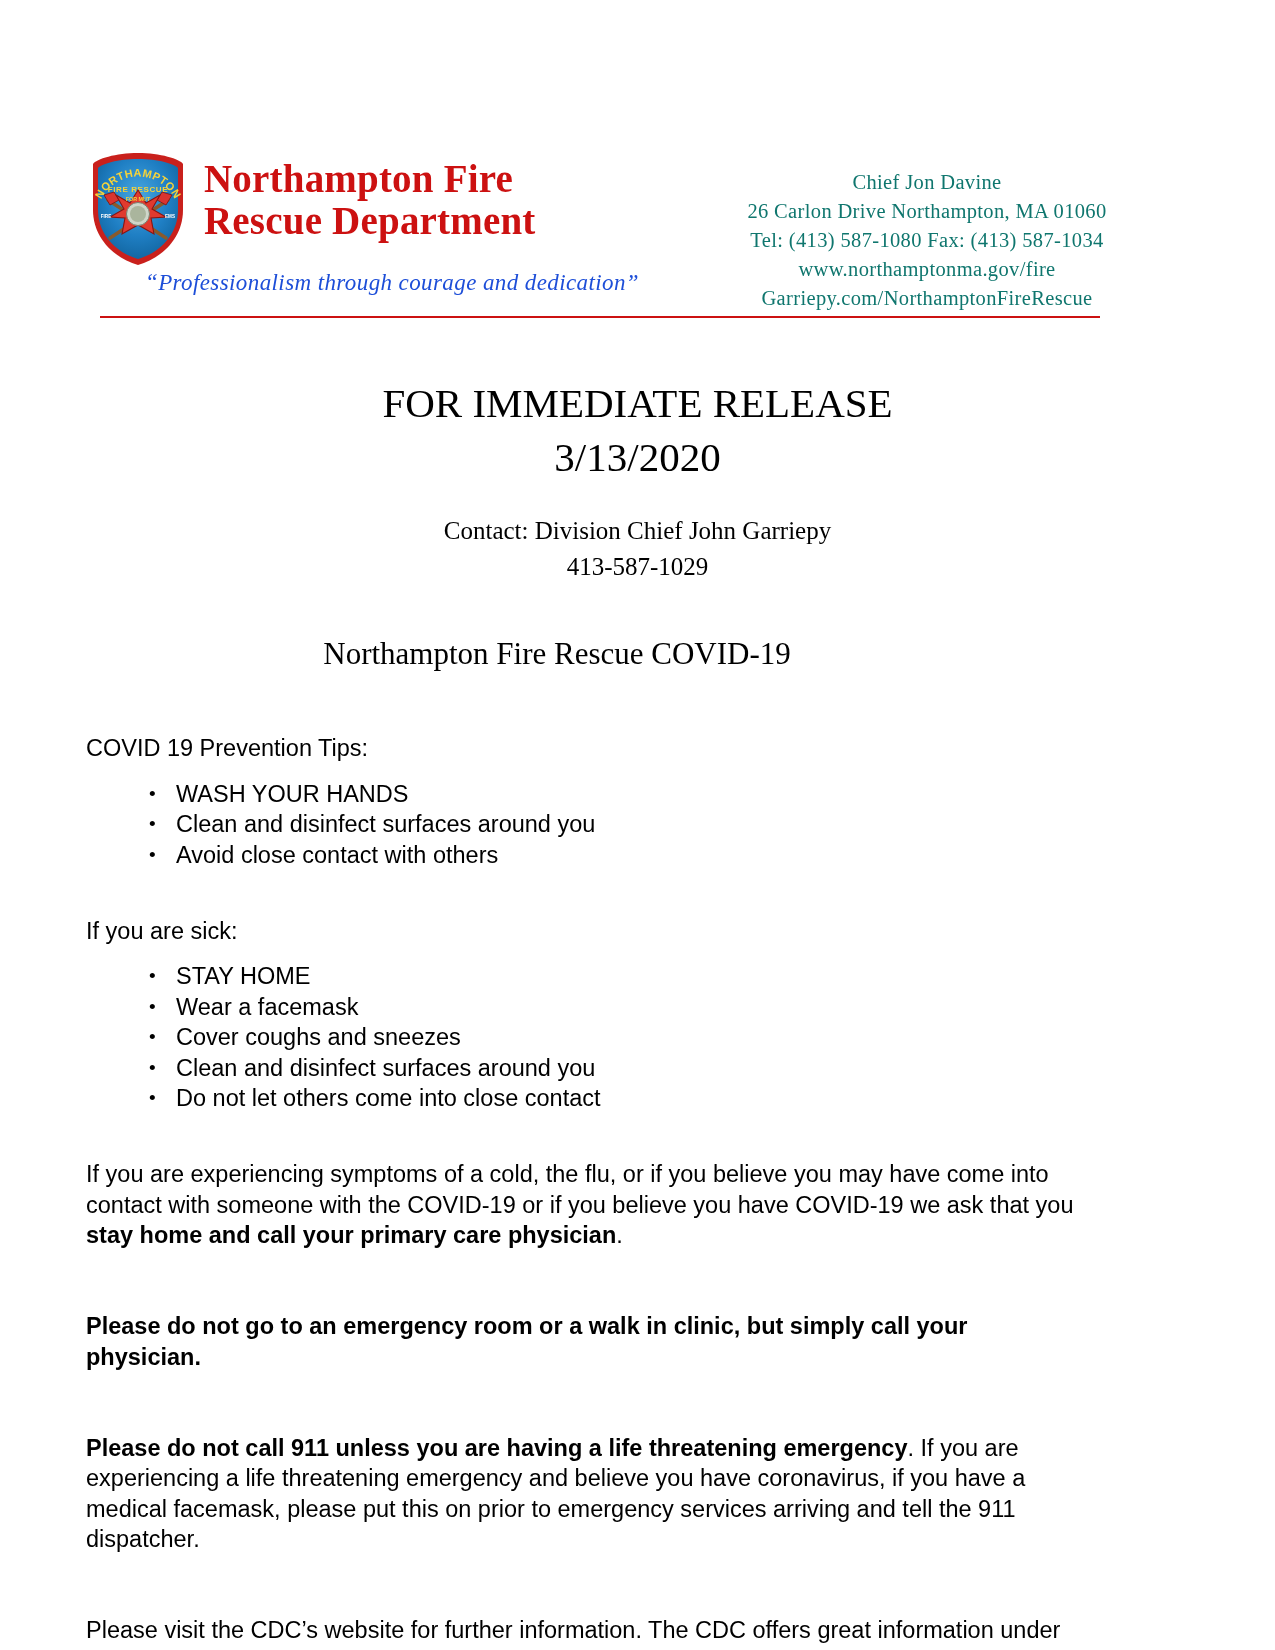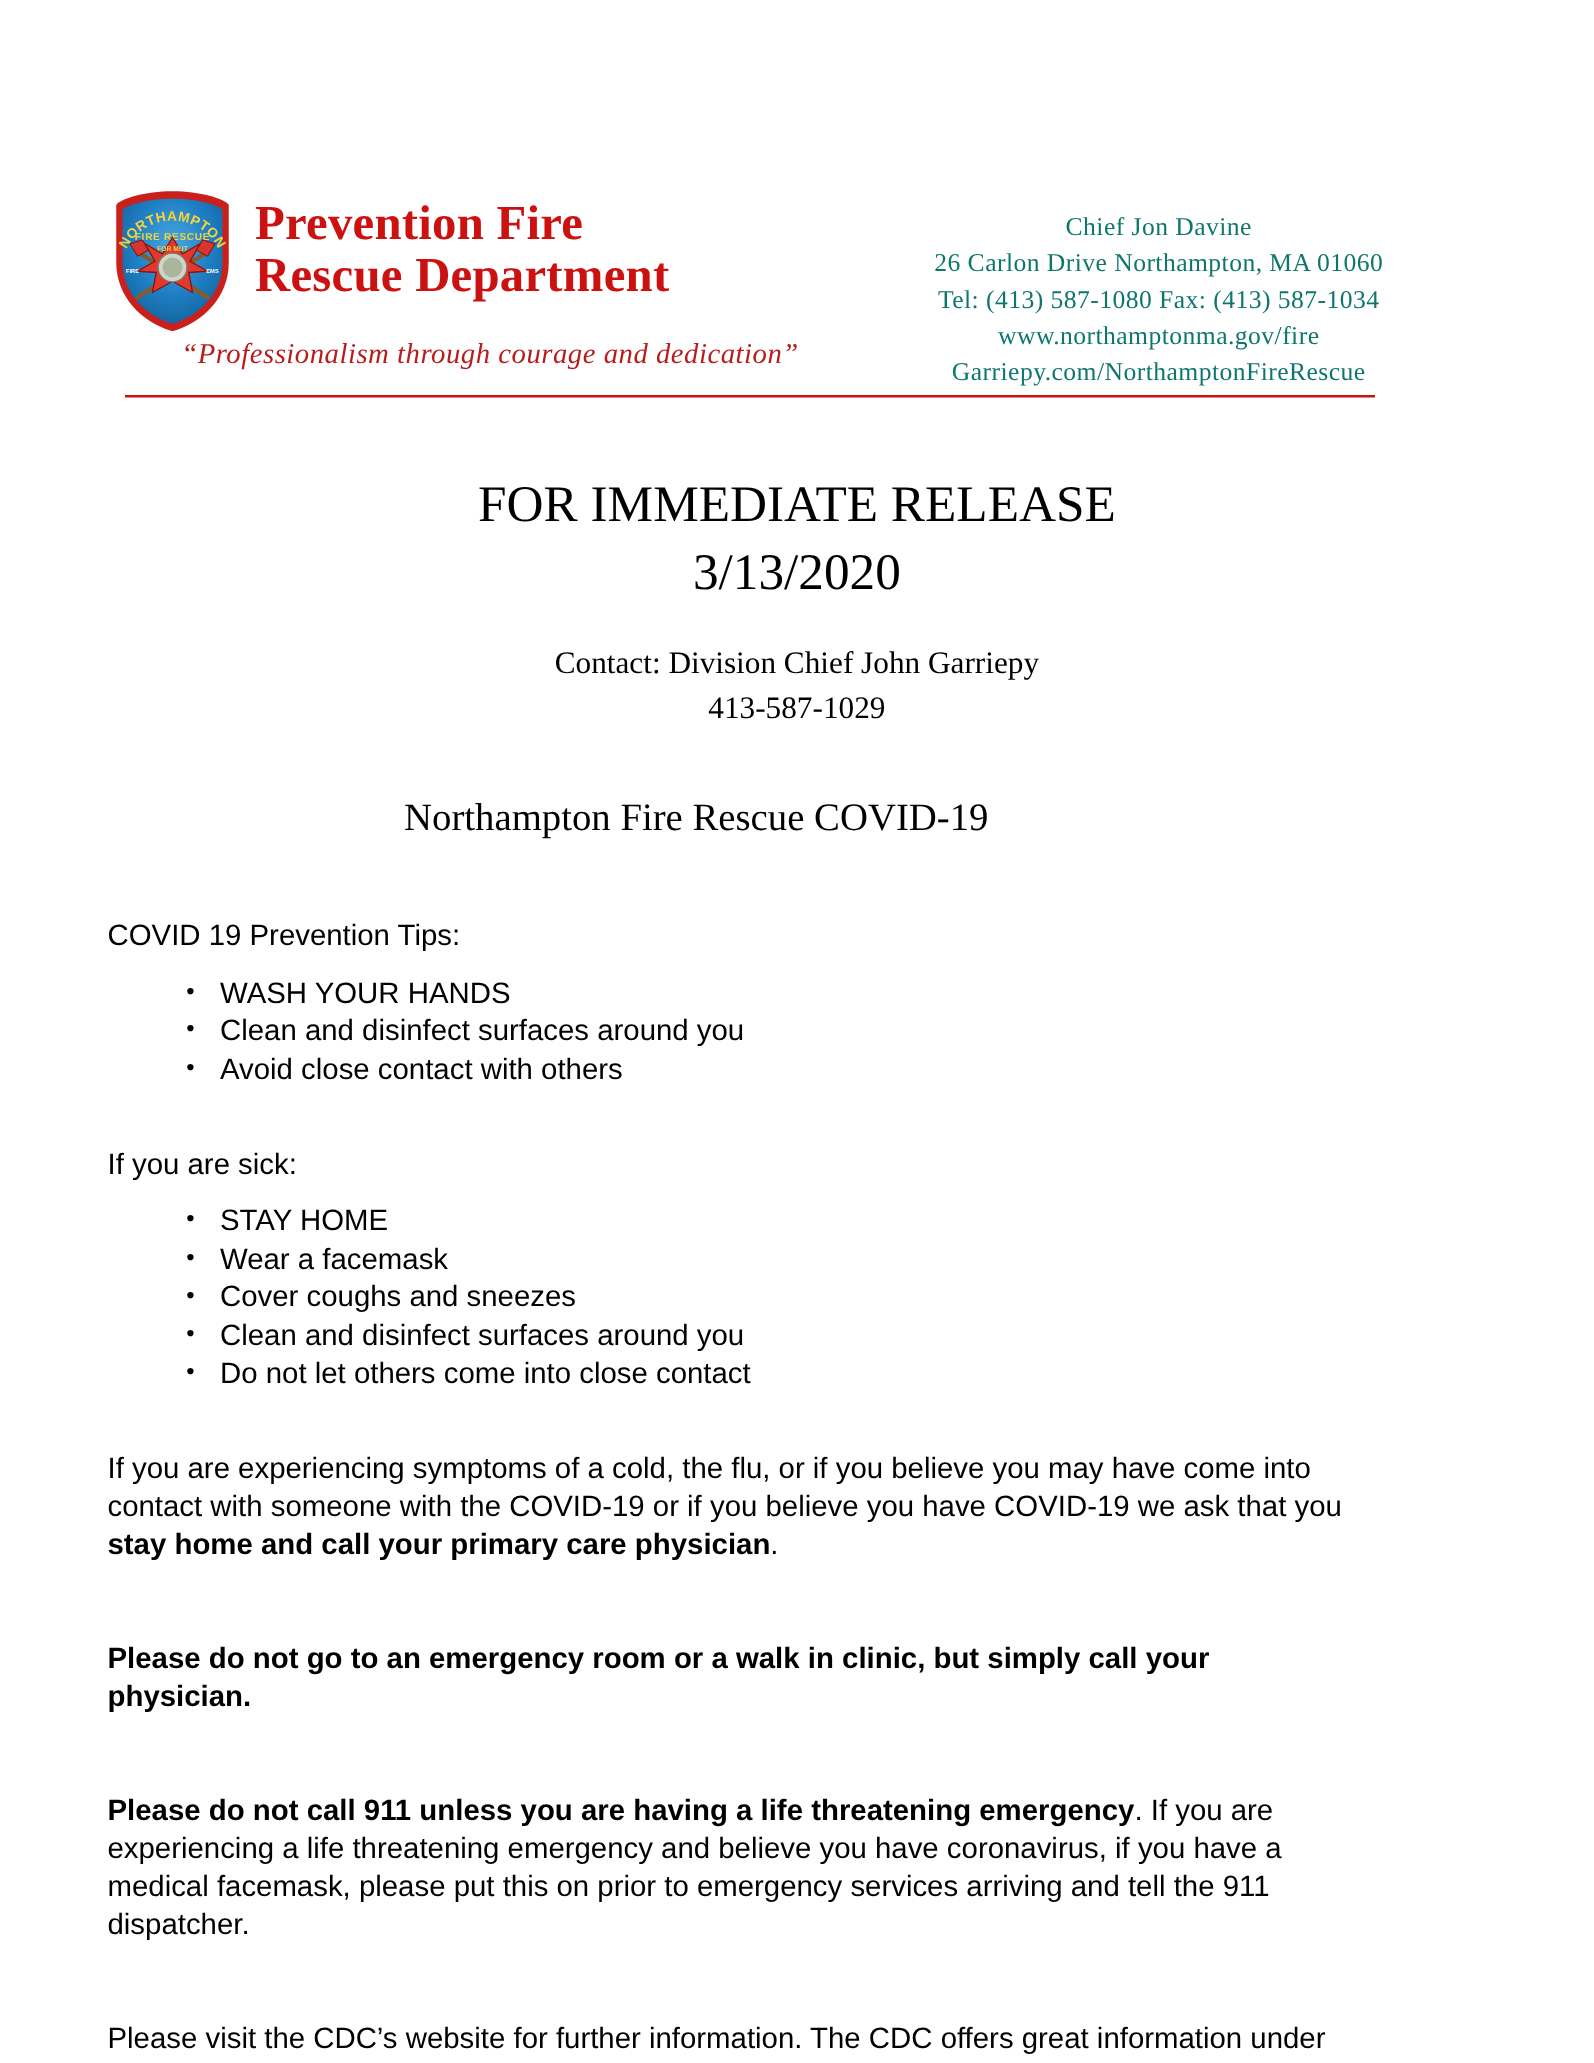--- a/index.html
+++ b/index.html
@@ -49,21 +49,21 @@
     font-weight: bold;
     font-size: 39px;
     line-height: 1.08;
     letter-spacing: 0.2px;
     padding-top: 10px;
     white-space: pre-line;
   }
   .tagline {
     margin-top: 2px;
     margin-left: 6px;
-    color: #b91c1c;
+    color: #1d4ed8;
     font-family: "Liberation Serif", serif;
     font-style: italic;
     font-size: 23px;
     letter-spacing: 0.4px;
     text-align: center;
     width: 600px;
   }
 
   .contact-block {
     position: absolute;
@@ -197,21 +197,21 @@
             </g>
 
             <path d="M52 40 L60 53 L74 45 L66 59 L80 67 L65 68 L68 84 L52 75 L36 84 L39 68 L24 67 L38 59 L30 45 L44 53 Z" fill="#e03a2f" stroke="#8a1410" stroke-width="1.1"></path>
             <circle cx="52" cy="64" r="11.5" fill="#cfd6c9" stroke="#7a7f6e" stroke-width="1"></circle>
             <circle cx="52" cy="64" r="8" fill="#aab59d"></circle>
             <text x="52" y="51" font-family="Liberation Sans, sans-serif" font-size="5.4" font-weight="bold" fill="#f5d33a" text-anchor="middle">FOR MUT</text>
             <text x="20" y="68" font-family="Liberation Sans, sans-serif" font-size="4.6" font-weight="bold" fill="#ffffff" text-anchor="middle">FIRE</text>
             <text x="84" y="68" font-family="Liberation Sans, sans-serif" font-size="4.6" font-weight="bold" fill="#ffffff" text-anchor="middle">EMS</text>
           </svg>
         </div>
-        <div class="dept-name">Prevention Fire
+        <div class="dept-name">Northampton Fire
 Rescue Department</div>
       </div>
       <div class="tagline">“Professionalism through courage and dedication”</div>
     </div>
 
     <div class="contact-block">
       <div>Chief Jon Davine</div>
       <div>26 Carlon Drive Northampton, MA 01060</div>
       <div>Tel: (413) 587-1080   Fax: (413) 587-1034</div>
       <div>www.northamptonma.gov/fire</div>

